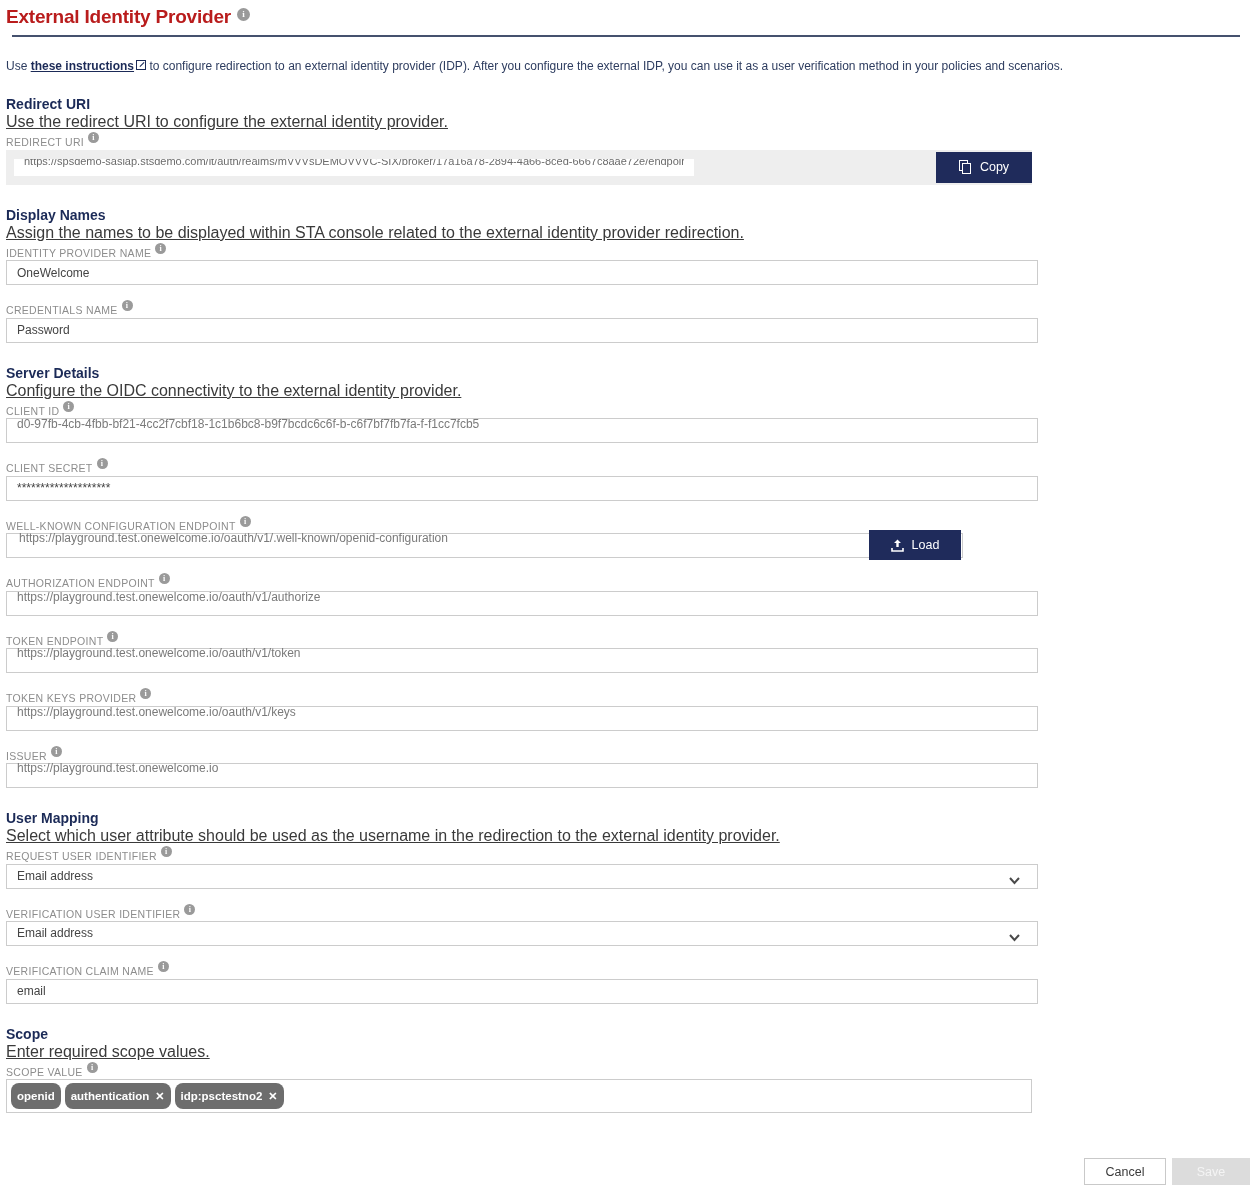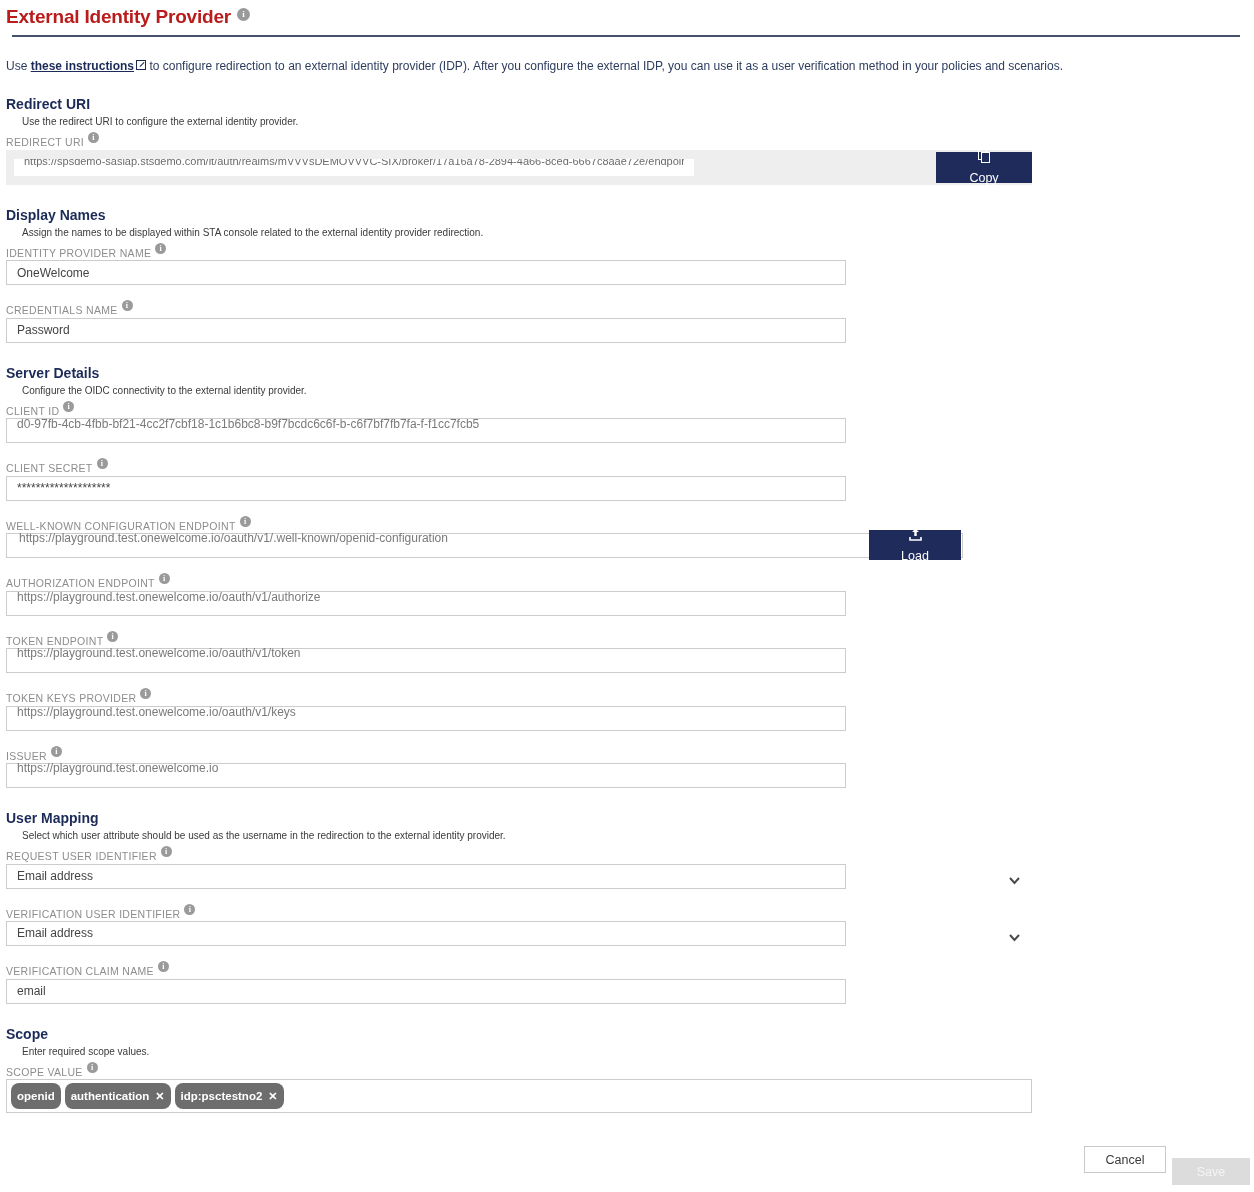--- a/index.html
+++ b/index.html
@@ -100,35 +100,36 @@
   .section {
     padding: 0 6px;
   }
   .section-title {
     font-size: 14px;
     font-weight: bold;
     color: #1b2a57;
     margin: 0 0 2px 0;
   }
   .section-sub {
-    font-size: 10px;
+    font-size: 16px;
     color: #3a3a3a;
-    margin: 0 0 4px 16px;
+    margin: 0 0 4px 0;
     line-height: 15px;
+    text-decoration: underline;
   }
   .field-label {
     font-size: 10.5px;
     color: #8d8d8d;
     letter-spacing: 0.3px;
     display: block;
     margin-bottom: 2px;
   }
   .input {
     box-sizing: border-box;
-    width: 840px;
+    width: 1032px;
     height: 25px;
     border: 1px solid #cccccc;
     background: #ffffff;
     font-size: 12px;
     color: #444444;
     padding: 0 10px;
     line-height: 23px;
     font-family: "Liberation Sans", sans-serif;
     display: block;
     outline: none;
@@ -175,21 +176,20 @@
     border: none;
     font-size: 12.5px;
     font-family: "Liberation Sans", sans-serif;
     height: 30px;
     display: inline-flex;
     align-items: center;
     justify-content: center;
     gap: 8px;
     cursor: pointer;
     padding: 0 16px;
-    flex-direction: column;
   }
   .copy-btn {
     position: absolute;
     right: 0;
     top: 2px;
     width: 96px;
     height: 31px;
   }
   .load-row {
     position: relative;
@@ -269,21 +269,20 @@
   }
   .btn-save {
     background: #dcdcdc;
     border: 1px solid #dcdcdc;
     color: #f4f4f4;
     font-size: 12.5px;
     width: 78px;
     height: 27px;
     cursor: default;
     font-family: "Liberation Sans", sans-serif;
-    margin-top: 12px;
   }
   .gap-md { height: 16px; }
   .gap-lg { height: 22px; }
   .muted-clip {
     color: #7a7a7a;
     position: relative;
     display: block;
     white-space: nowrap;
     overflow: hidden;
   }

